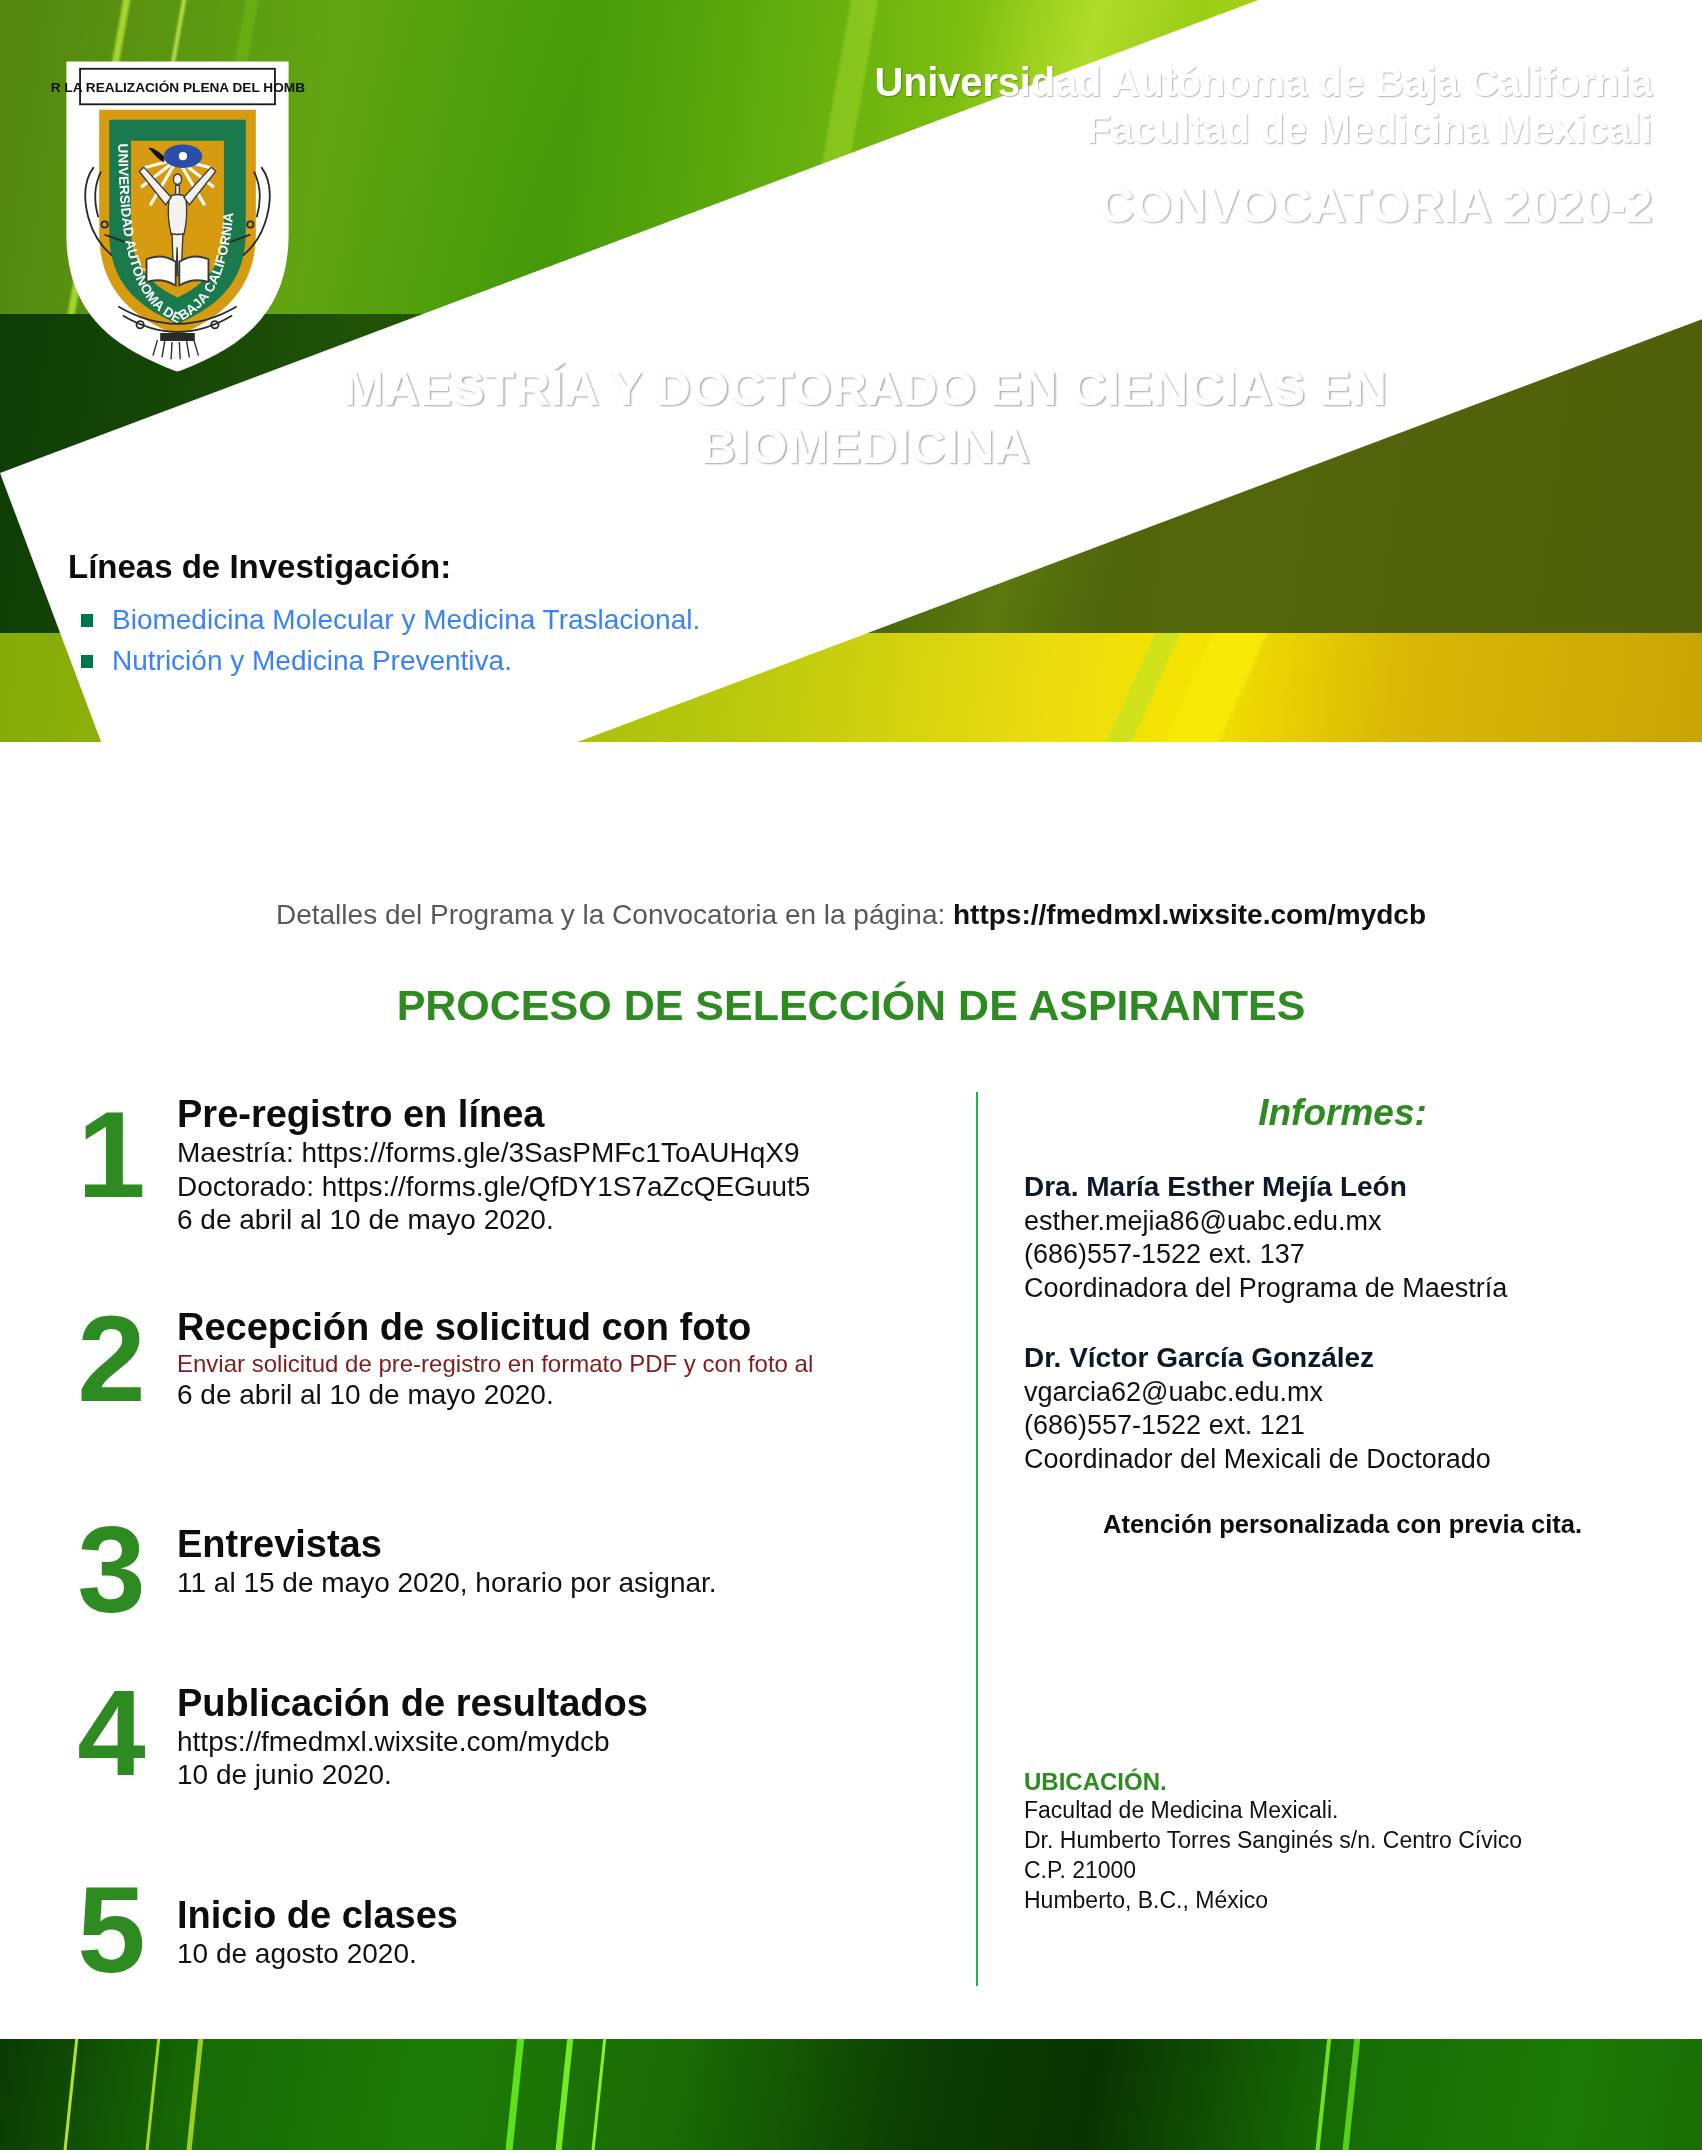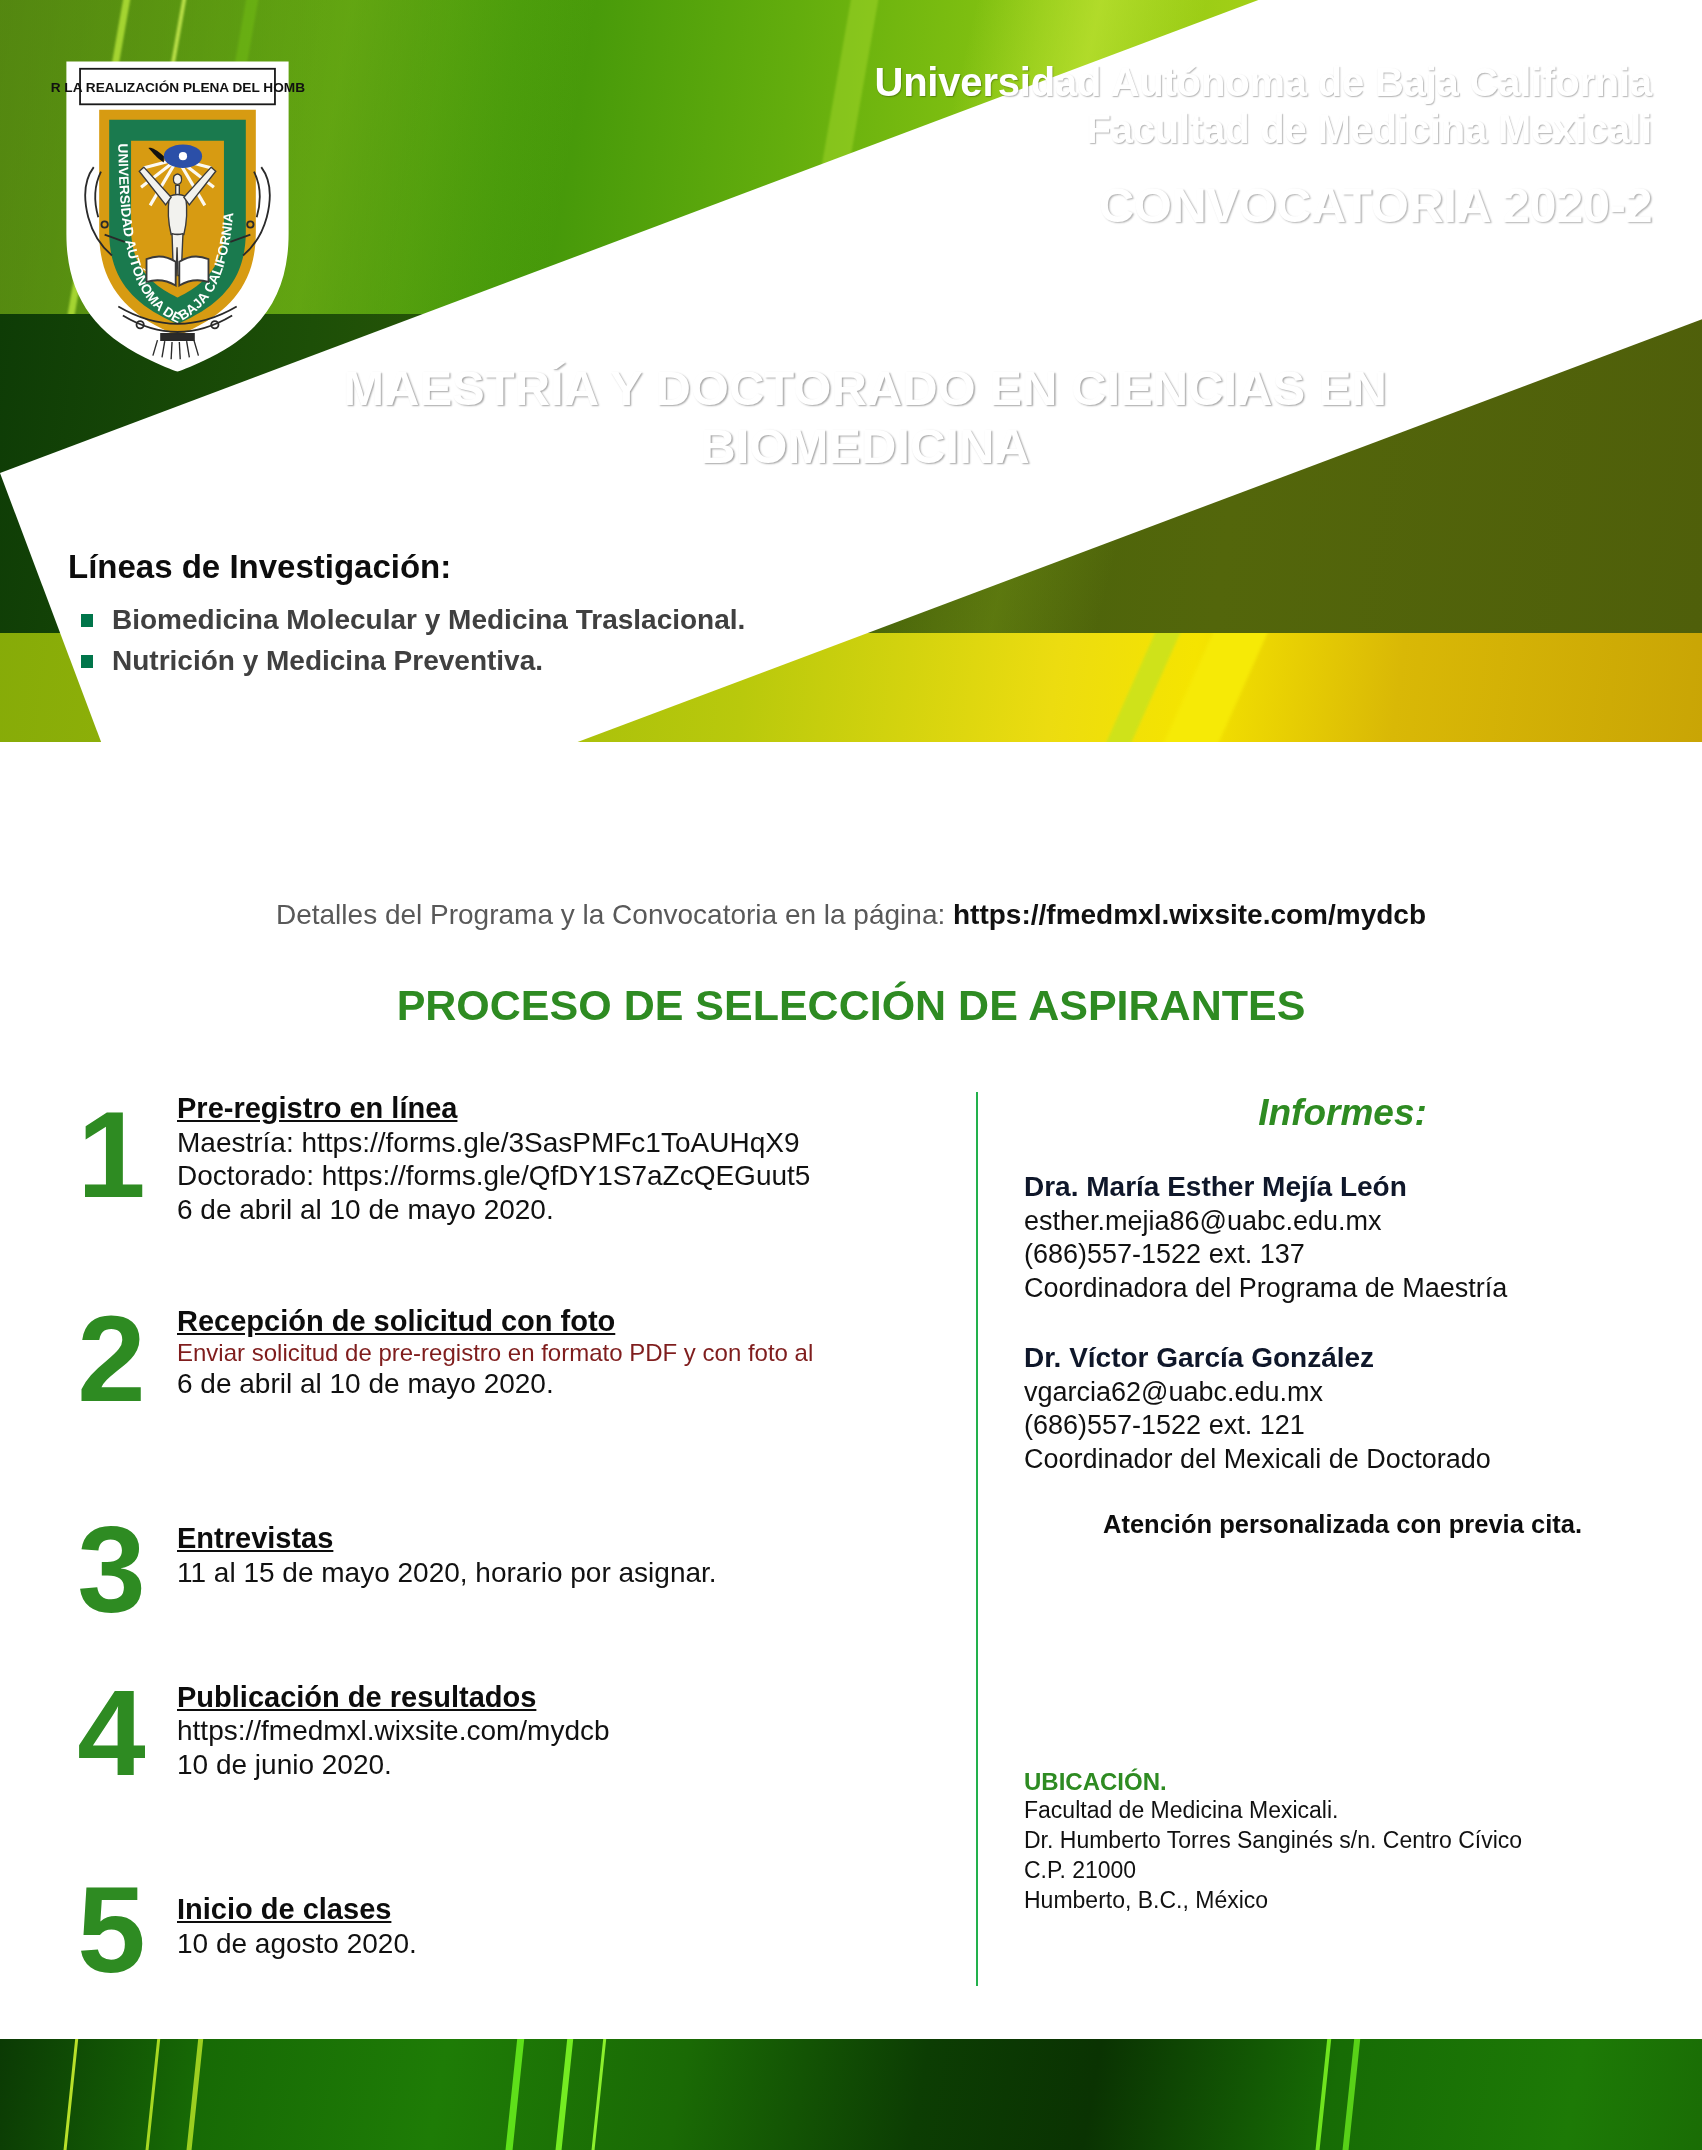--- a/index.html
+++ b/index.html
@@ -57,22 +57,22 @@
   .hdr-conv{color:#ffffff;font-weight:bold;font-size:49px;margin-top:24px;
     letter-spacing:-0.5px;text-shadow:1.4px 1.4px 1.8px rgba(0,0,0,.30);}
 
   .prog-title{position:absolute;left:214px;top:360px;width:1302px;text-align:center;
     color:#ffffff;font-weight:bold;font-size:49px;line-height:1.18;letter-spacing:0px;
     text-shadow:1.4px 1.4px 1.8px rgba(0,0,0,.35);}
 
   
   .sec-head{font-weight:bold;font-size:33px;color:#0d0d0d;}
   ul.bl{list-style:none;margin:0;padding:0;}
-  ul.bl li{position:relative;padding-left:44px;font-size:28px;color:#404040;line-height:1.30;
-    margin-bottom:4.6px;font-weight:bold;}
+  ul.bl li{position:relative;padding-left:44px;font-size:28px;color:#3b82f6;line-height:1.30;
+    margin-bottom:4.6px;}
   ul.bl li .sq{position:absolute;left:12.7px;top:12px;width:12.7px;height:12.7px;background:#00754A;}
 
   .lineas{position:absolute;left:68px;top:548px;width:737px;}
   .dirigido{position:absolute;left:815px;top:637px;width:783px;}
 
   .detalles{position:absolute;left:0;top:899px;width:1702px;text-align:center;font-size:28px;}
   .detalles .gray{color:#595959;}
   .detalles .url{color:#111;font-weight:bold;}
 
   .proceso{position:absolute;left:0;top:981px;width:1702px;text-align:center;
@@ -80,21 +80,21 @@
 
   
   .divider{position:absolute;left:976px;top:1092px;width:1.8px;height:894px;background:#22b14c;}
 
   
   .steps{position:absolute;left:59px;top:1092px;width:892px;}
   .step{position:relative;display:block;margin-bottom:3.6px;}
   .step .num{position:absolute;left:0;width:105px;text-align:center;
     color:#2E8B22;font-weight:bold;font-size:123px;line-height:0.82;}
   .step .body{margin-left:118px;}
-  .step .st-title{font-weight:bold;font-size:29px;color:#0d0d0d;line-height:1.16;text-decoration:underline;}
+  .step .st-title{font-weight:bold;font-size:38px;color:#0d0d0d;line-height:1.16;}
   .step .st-line{font-size:28px;color:#111;line-height:1.20;}
   .step .st-small{font-size:24px;color:#7f1d1d;line-height:1.22;}
 
   
   #st1{height:209px;} #st1 .num{top:12.7px;}
   #st2{height:214px;} #st2 .num{top:4.6px;}
   #st3{height:155px;} #st3 .num{top:-2.7px;}
   #st4{height:209px;} #st4 .num{top:1.8px;}
   #st5{height:137px;} #st5 .num{top:-13.7px;}
 

